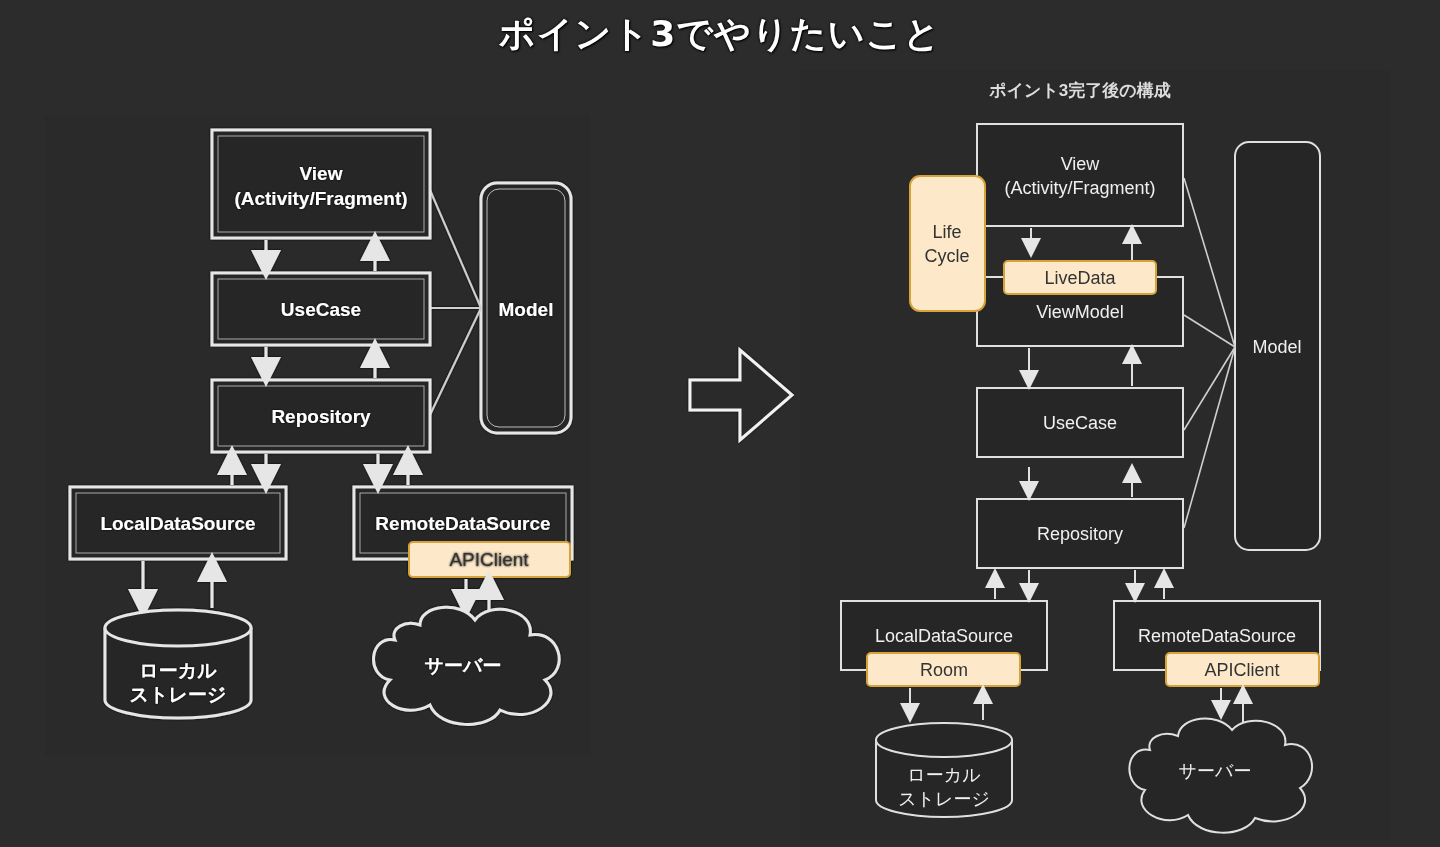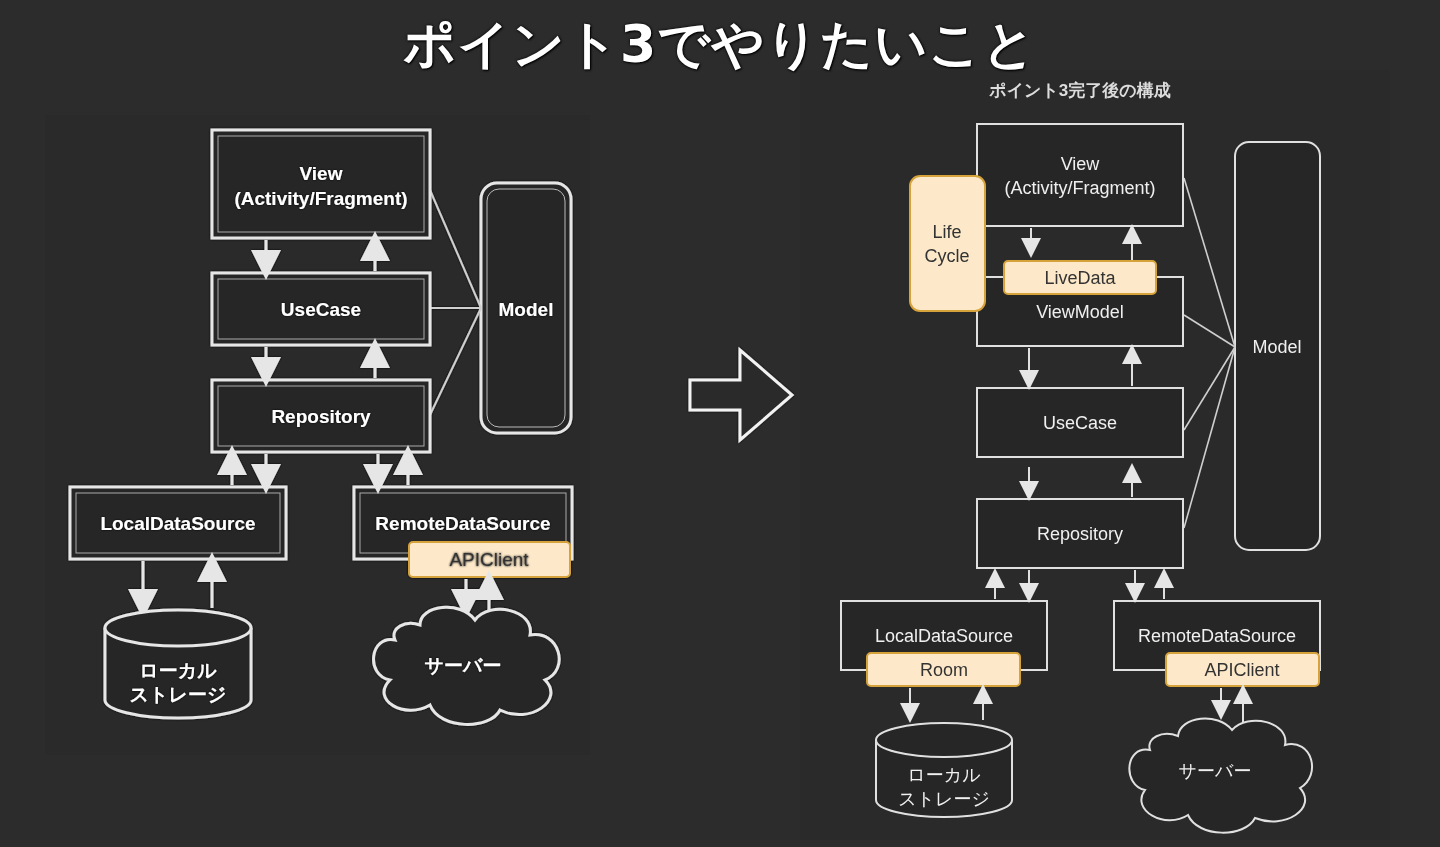--- a/index.html
+++ b/index.html
@@ -1,19 +1,19 @@
 <!DOCTYPE html>
 <html><head>
 <meta charset="utf-8">
 <style>
   html, body { margin: 0; padding: 0; }
   body { width: 1440px; height: 847px; background: #2c2c2c; overflow: hidden; position: relative;
          font-family: "DejaVu Sans", "Liberation Sans", sans-serif; }
   .title { position: absolute; left: 0; width: 1440px; top: 10px; text-align: center; color: #fff;
-           font-size: 52px; letter-spacing: 1px; font-weight: bold;
+           font-size: 36px; letter-spacing: 1px; font-weight: bold;
            text-shadow: 0 0 3px #000, 1px 1px 2px #000; }
   .panel-bg { position: absolute; background: #2a2a2a; }
   svg text { font-family: "Liberation Sans", "DejaVu Sans", sans-serif; }
 </style>
 </head>
 <body>
 
 <div class="panel-bg" style="left:45px;top:115px;width:545px;height:640px;"></div>
 <div class="panel-bg" style="left:800px;top:70px;width:590px;height:770px;"></div>
 

